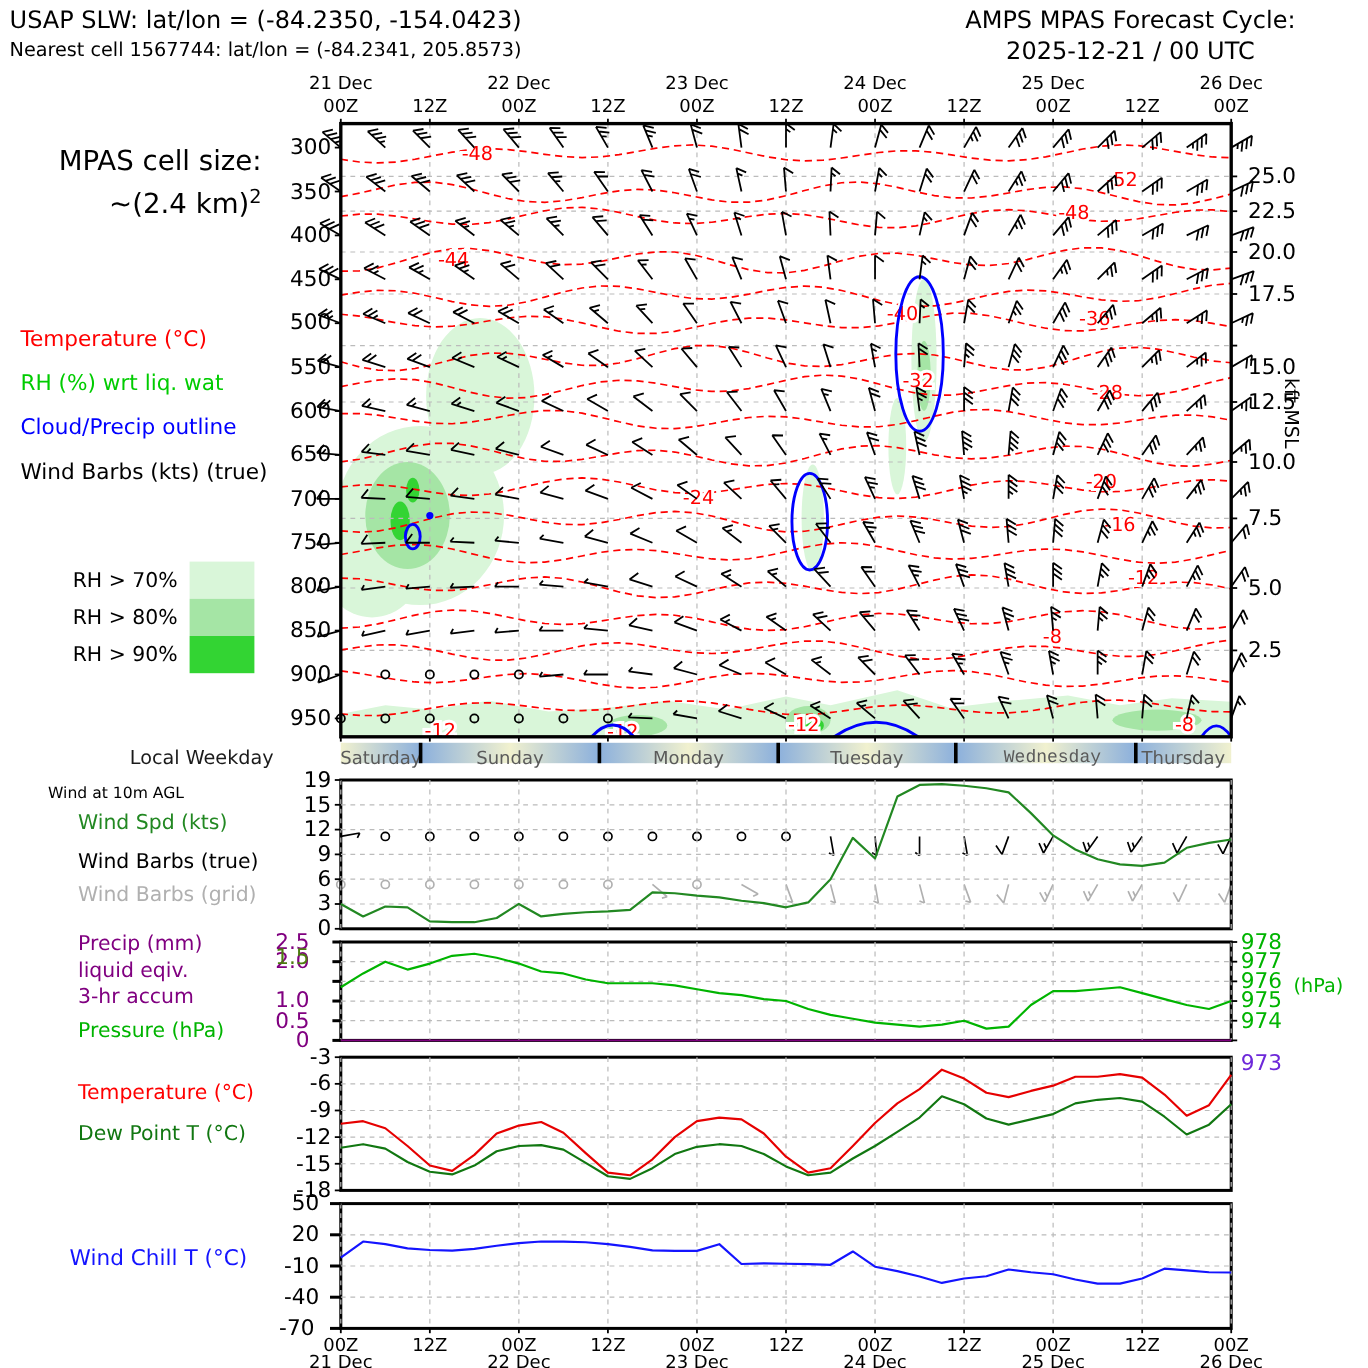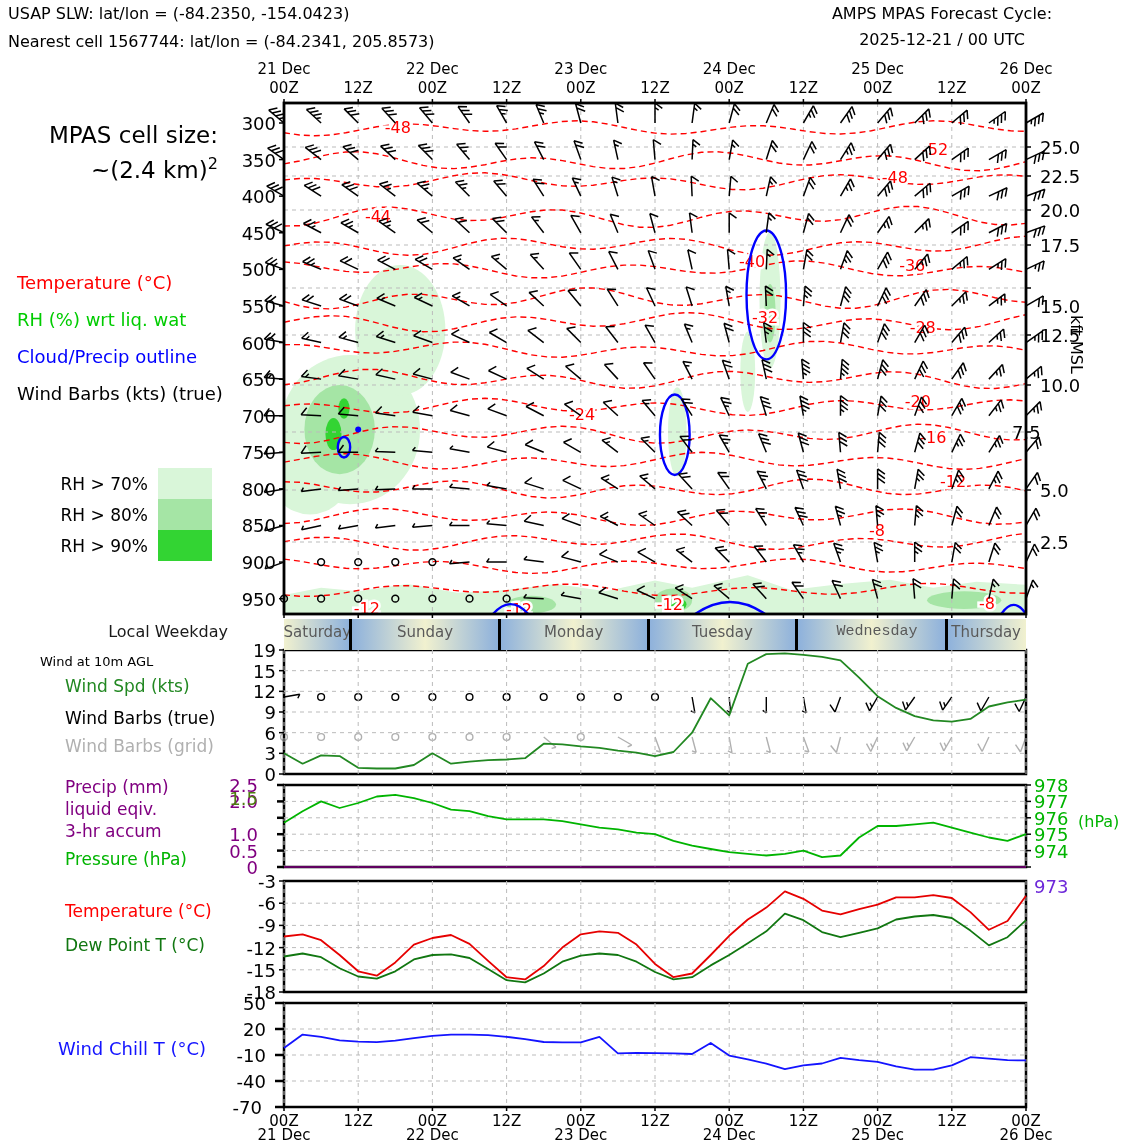--- a/index.html
+++ b/index.html
@@ -4,21 +4,21 @@
 <style>
   html,body{margin:0;padding:0;background:#fff;}
   #page{position:relative;width:1140px;height:1140px;background:#fff;overflow:hidden;
         font-family:"DejaVu Sans","Liberation Sans",sans-serif;color:#000;}
   .abs{position:absolute;white-space:nowrap;}
   .ctr{transform:translateX(-50%);}
   .rgt{transform:translateX(-100%);}
   .vctr{transform:translate(-100%,-50%);}
   .lctr{transform:translate(0,-50%);}
   #svg{position:absolute;left:0;top:0;}
-  .t20{font-size:16px;} .t16{font-size:16px;} .t15{font-size:15px;} .t14{font-size:18px;}
+  .t20{font-size:20px;} .t16{font-size:16px;} .t15{font-size:15px;} .t14{font-size:18px;}
   .t13{font-size:13px;} .t17{font-size:17px;} .t18{font-size:18px;} .t23{font-size:23px;}
   sup{font-size:70%;}
   .daylab{font-size:15px;color:#5a5a5a;}
   .banddiv{position:absolute;top:0;height:100%;width:3px;background:#000;}
 </style>
 </head>
 <body>
 
 <div id="page">
   <svg id="svg" width="1140" height="1140">
@@ -651,21 +651,21 @@
   <div class="abs t17" style="left: 65px; top: 777px; color: rgb(128, 0, 128);">Precip (mm)</div>
   <div class="abs t17" style="left: 65px; top: 799px; color: rgb(128, 0, 128);">liquid eqiv.</div>
   <div class="abs t17" style="left: 65px; top: 821px; color: rgb(128, 0, 128);">3-hr accum</div>
   <div class="abs t17" style="left: 65px; top: 849px; color: rgb(0, 180, 0);">Pressure (hPa)</div>
   <div class="abs t16 lctr" style="left: 1078px; top: 821px; color: rgb(0, 180, 0);">(hPa)</div>
   <div class="abs t17" style="left: 65px; top: 901px; color: rgb(255, 0, 0);">Temperature (°C)</div>
   <div class="abs t17" style="left: 65px; top: 935px; color: rgb(17, 119, 17);">Dew Point T (°C)</div>
   <div class="abs t18" style="left: 58px; top: 1038px; color: rgb(20, 20, 255);">Wind Chill T (°C)</div>
   <div class="abs t16" style="left:1086px;top:315px;transform:rotate(90deg);transform-origin:left top;">kft MSL</div>
 
-  <div id="weekday-band" style="position:absolute;left:284px;top:619px;width:742px;height:31px;">
+  <div id="weekday-band" style="position:absolute;left:284px;top:619px;width:742px;height:17px;">
       <div style="position: absolute; left: 0px; top: 0px; width: 66.78px; height: 100%; background: linear-gradient(to right, rgb(241, 241, 207), rgb(140, 176, 220));"></div>
       <div class="daylab" style="position: absolute; left: 33.39px; top: 4px; transform: translateX(-50%);">Saturday</div>
       <div style="position: absolute; left: 66.78px; top: 0px; width: 148.4px; height: 100%; background: linear-gradient(to right, rgb(140, 176, 220), rgb(241, 241, 207) 50%, rgb(140, 176, 220));"></div>
       <div class="daylab" style="position: absolute; left: 140.98px; top: 4px; transform: translateX(-50%);">Sunday</div>
       <div class="banddiv" style="left: 65.28px;"></div>
       <div style="position: absolute; left: 215.18px; top: 0px; width: 149.018px; height: 100%; background: linear-gradient(to right, rgb(140, 176, 220), rgb(241, 241, 207) 50%, rgb(140, 176, 220));"></div>
       <div class="daylab" style="position: absolute; left: 289.689px; top: 4px; transform: translateX(-50%);">Monday</div>
       <div class="banddiv" style="left: 213.68px;"></div>
       <div style="position: absolute; left: 364.198px; top: 0px; width: 148.4px; height: 100%; background: linear-gradient(to right, rgb(140, 176, 220), rgb(241, 241, 207) 50%, rgb(140, 176, 220));"></div>
       <div class="daylab" style="position: absolute; left: 438.398px; top: 4px; transform: translateX(-50%);">Tuesday</div>
@@ -726,21 +726,21 @@
       <div class="abs t14 vctr" style="left: 276px; top: 525.49px;">850</div>
       <div class="abs t14 vctr" style="left: 276px; top: 562.08px;">900</div>
       <div class="abs t14 vctr" style="left: 276px; top: 598.67px;">950</div>
       <div class="abs t14 lctr" style="left: 1040px; top: 147px;">25.0</div>
       <div class="abs t14 lctr" style="left: 1040px; top: 176px;">22.5</div>
       <div class="abs t14 lctr" style="left: 1040px; top: 210px;">20.0</div>
       <div class="abs t14 lctr" style="left: 1040px; top: 245px;">17.5</div>
       <div class="abs t14 lctr" style="left: 1040px; top: 288px; margin-top: 18px;">15.0</div>
       <div class="abs t14 lctr" style="left: 1040px; top: 335px;">12.5</div>
       <div class="abs t14 lctr" style="left: 1040px; top: 385px;">10.0</div>
-      <div class="abs t14 lctr" style="left: 1012px; top: 432px;">7.5</div>
+      <div class="abs t14 lctr" style="left: 1040px; top: 432px;">7.5</div>
       <div class="abs t14 lctr" style="left: 1040px; top: 490px;">5.0</div>
       <div class="abs t14 lctr" style="left: 1040px; top: 542px;">2.5</div>
       <div class="abs t14 vctr" style="left: 276px; top: 650px;">19</div>
       <div class="abs t14 vctr" style="left: 276px; top: 670.667px;">15</div>
       <div class="abs t14 vctr" style="left: 276px; top: 691.333px;">12</div>
       <div class="abs t14 vctr" style="left: 276px; top: 712px;">9</div>
       <div class="abs t14 vctr" style="left: 276px; top: 732.667px;">6</div>
       <div class="abs t14 vctr" style="left: 276px; top: 753.333px;">3</div>
       <div class="abs t14 vctr" style="left: 276px; top: 774px;">0</div>
       <div class="abs t14 vctr" style="left: 258px; top: 785px; color: rgb(128, 0, 128);">2.5</div>

